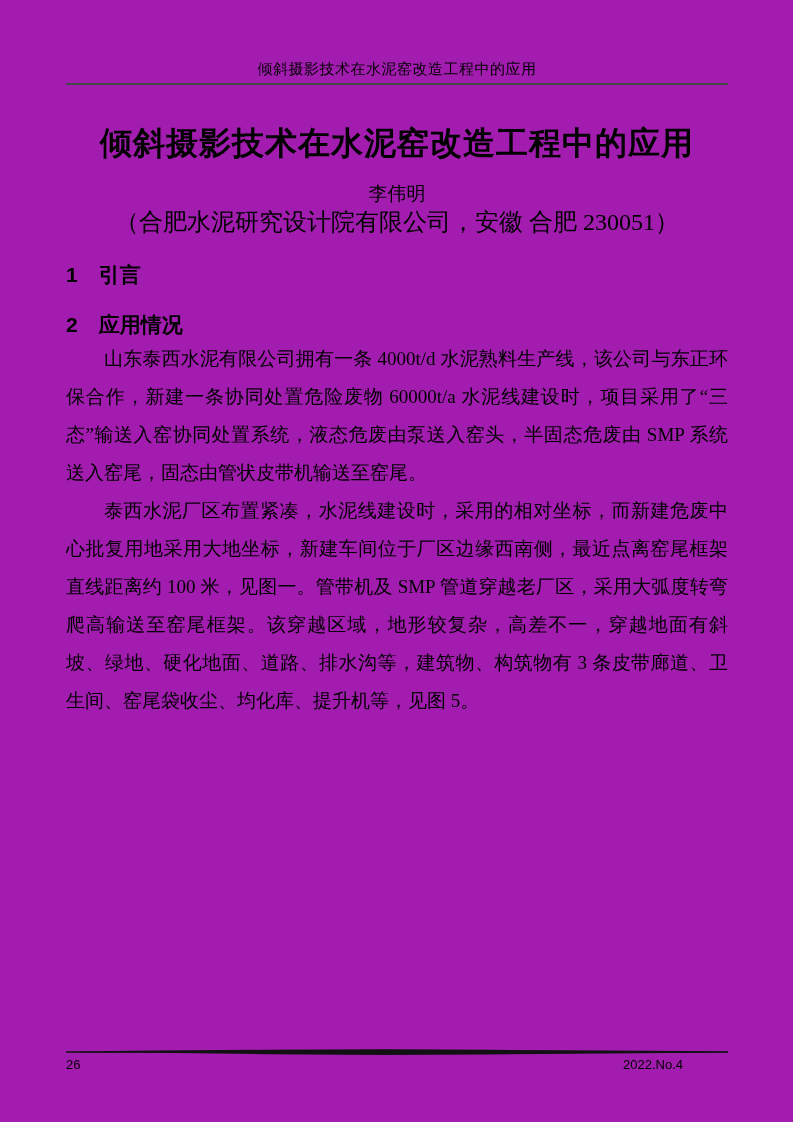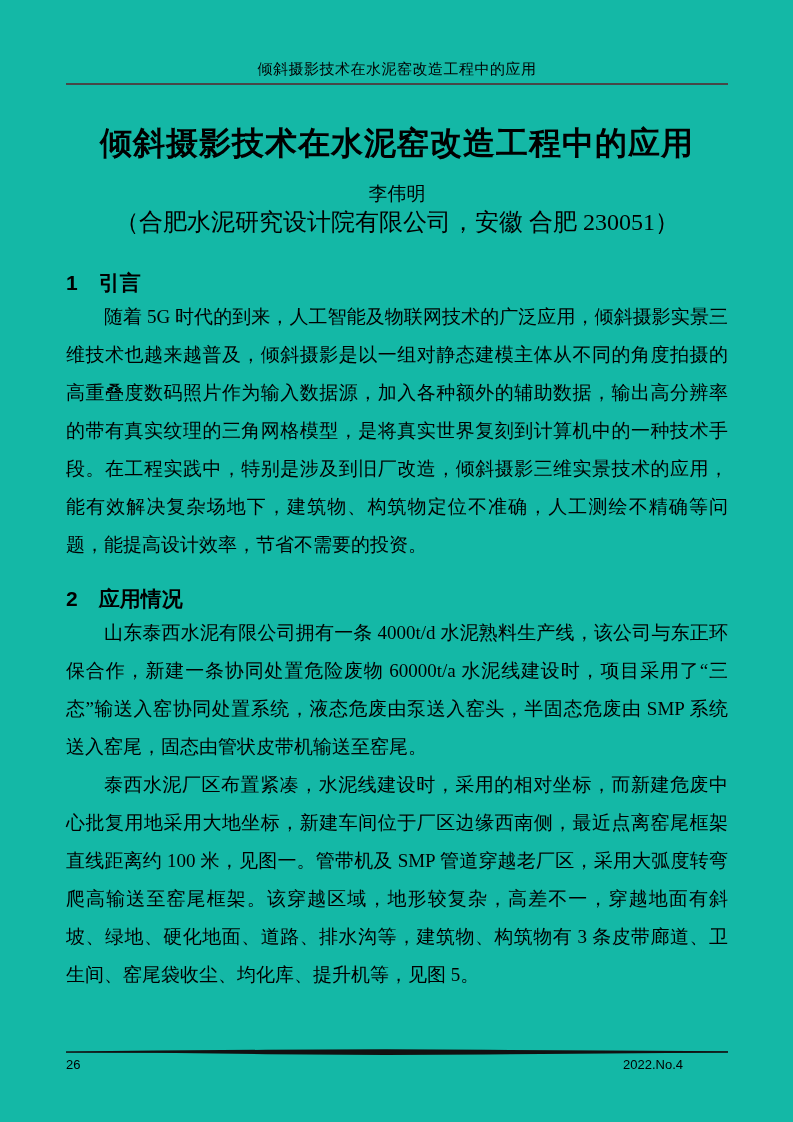--- a/index.html
+++ b/index.html
@@ -1,21 +1,21 @@
 <!DOCTYPE html>
 <html lang="zh"><head>
 <meta charset="utf-8">
 <style>
   * { margin: 0; padding: 0; box-sizing: border-box; }
   html, body { background: #ffffff; }
   .page {
     position: relative;
     width: 793px;
     height: 1122px;
-    background: #14b8a6;
+    background: #a21caf;
     overflow: hidden;
     font-family: "Liberation Serif", "DejaVu Serif", serif;
     color: #000000;
   }
   
   .running-header {
     position: absolute;
     top: 59px;
     left: 66px;
     width: 662px;
@@ -47,21 +47,21 @@
     font-size: 19px;
     line-height: 24px;
   }
   .author-affiliation {
     margin-top: 4px;
     text-align: center;
     font-size: 24px;
     line-height: 24px;
   }
   .section-heading {
-    margin-top: 34px;
+    margin-top: 26px;
     font-family: "Liberation Sans", "DejaVu Sans", sans-serif;
     font-weight: 700;
     font-size: 21px;
     line-height: 30px;
   }
   .section-heading.second {
     margin-top: 20px;
   }
   .para {
     font-size: 19px;
@@ -111,21 +111,20 @@
   <div class="content">
 
     <h1 class="article-title">倾斜摄影技术在水泥窑改造工程中的应用</h1>
 
     <div class="author-name">李伟明</div>
 
     <div class="author-affiliation">（合肥水泥研究设计院有限公司，安徽 合肥 230051）</div>
 
     <h2 class="section-heading">1　引言</h2>
 
-    <p class="para">随着 5G 时代的到来，人工智能及物联网技术的广泛应用，倾斜摄影实景三维技术也越来越普及，倾斜摄影是以一组对静态建模主体从不同的角度拍摄的高重叠度数码照片作为输入数据源，加入各种额外的辅助数据，输出高分辨率的带有真实纹理的三角网格模型，是将真实世界复刻到计算机中的一种技术手段。在工程实践中，特别是涉及到旧厂改造，倾斜摄影三维实景技术的应用，能有效解决复杂场地下，建筑物、构筑物定位不准确，人工测绘不精确等问题，能提高设计效率，节省不需要的投资。</p>
 
     <h2 class="section-heading second">2　应用情况</h2>
 
     <p class="para">山东泰西水泥有限公司拥有一条 4000t/d 水泥熟料生产线，该公司与东正环保合作，新建一条协同处置危险废物 60000t/a 水泥线建设时，项目采用了“三态”输送入窑协同处置系统，液态危废由泵送入窑头，半固态危废由 SMP 系统送入窑尾，固态由管状皮带机输送至窑尾。</p>
 
     <p class="para">泰西水泥厂区布置紧凑，水泥线建设时，采用的相对坐标，而新建危废中心批复用地采用大地坐标，新建车间位于厂区边缘西南侧，最近点离窑尾框架直线距离约 100 米，见图一。管带机及 SMP 管道穿越老厂区，采用大弧度转弯爬高输送至窑尾框架。该穿越区域，地形较复杂，高差不一，穿越地面有斜坡、绿地、硬化地面、道路、排水沟等，建筑物、构筑物有 3 条皮带廊道、卫生间、窑尾袋收尘、均化库、提升机等，见图 5。</p>
 
   </div>
 
   <div class="footer">

